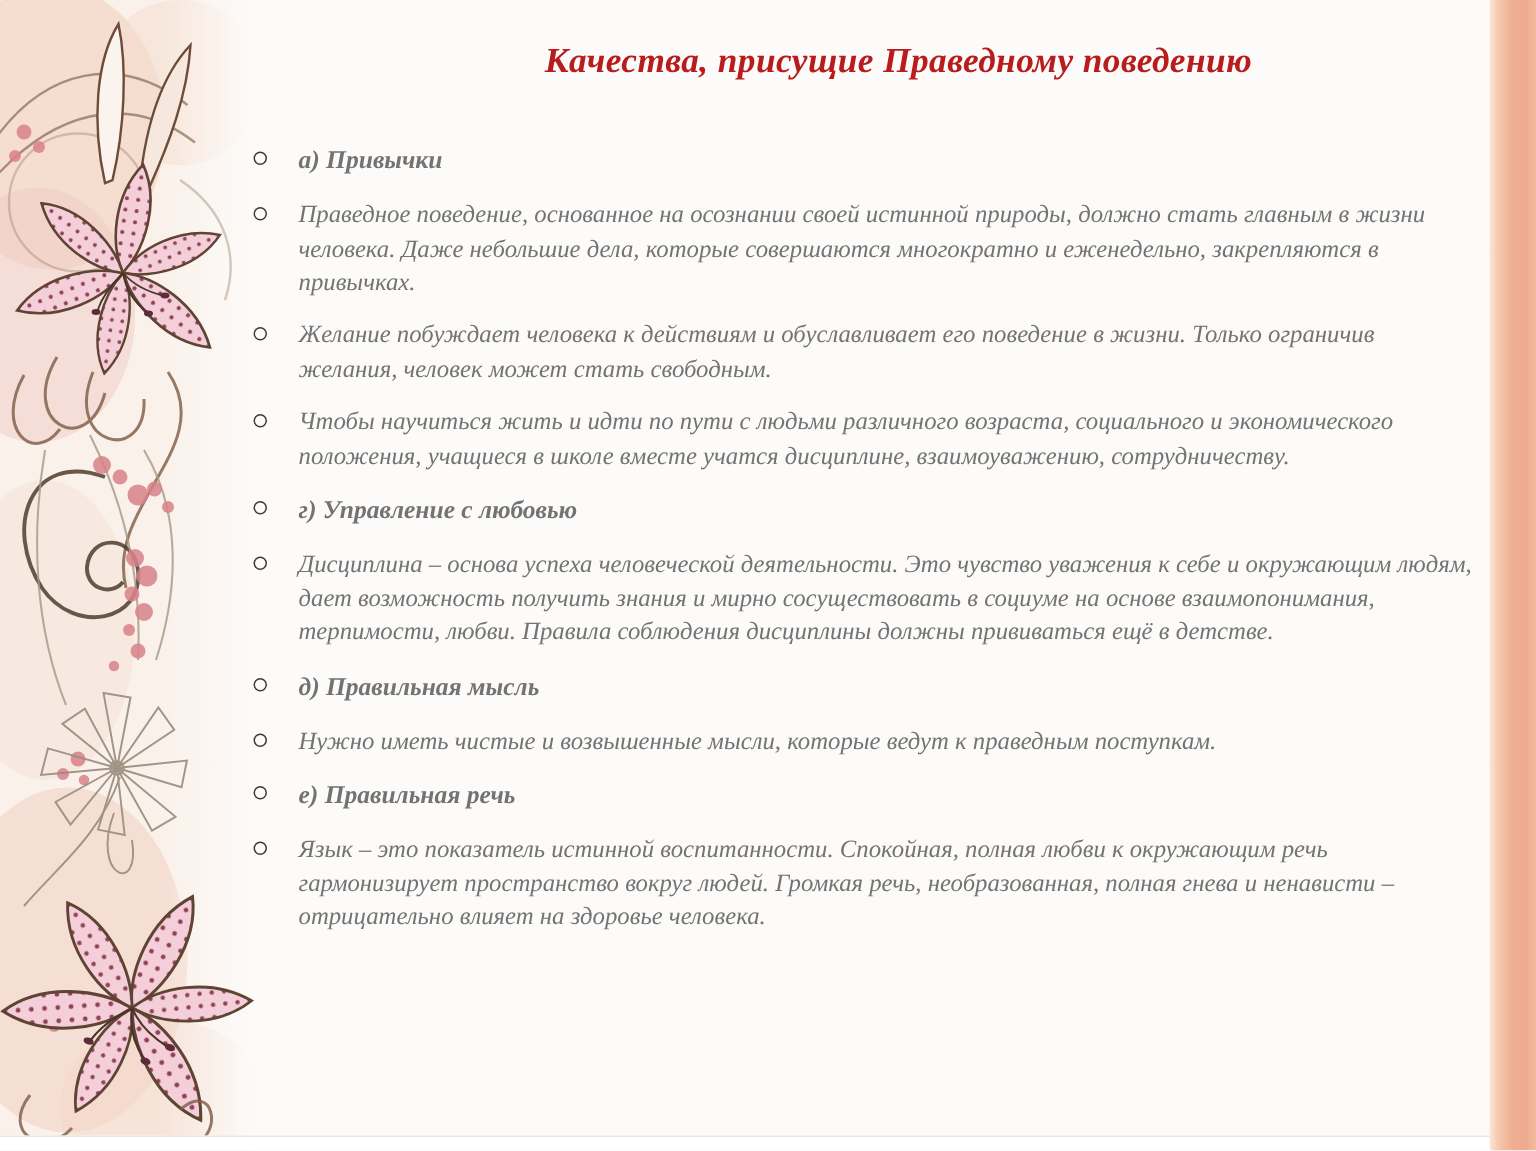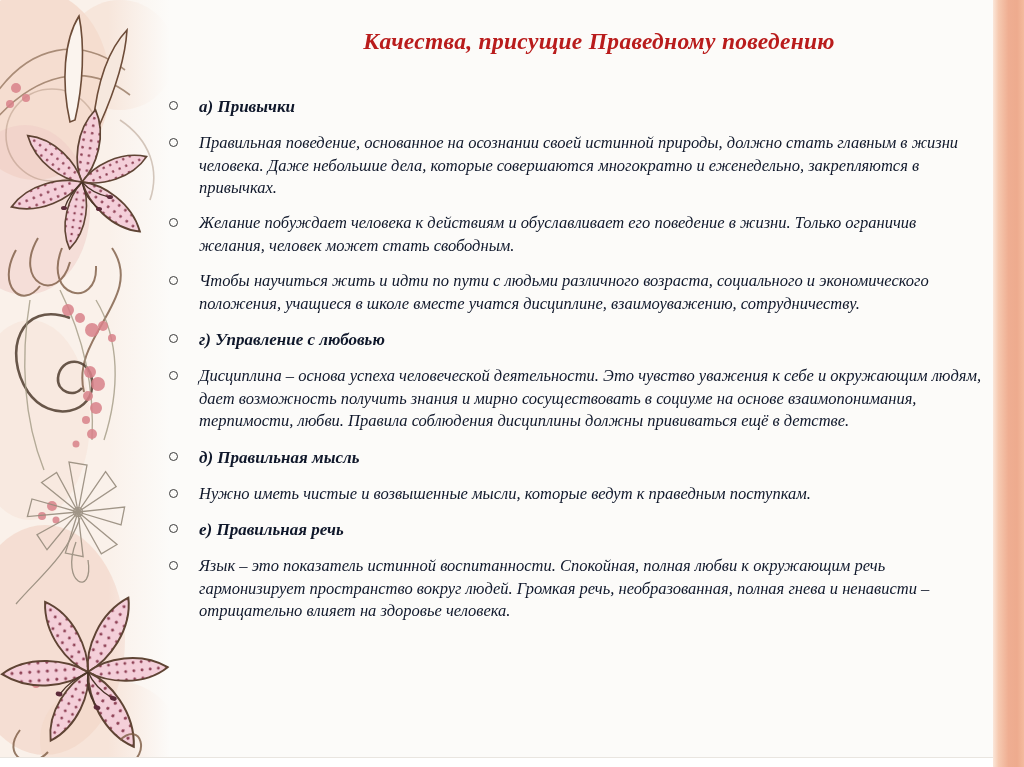--- a/index.html
+++ b/index.html
@@ -28,21 +28,21 @@
     font-style:italic;font-weight:bold;
     font-size:23.5px;letter-spacing:.3px;
     color:#b91c1c;
   }
   .list{margin-top:40px;padding:0;list-style:none;}
   .item{
     display:flex;align-items:flex-start;
     margin:0 0 13px 0;
     font-style:italic;
     font-size:16.5px;line-height:1.36;
-    color:#0f172a;
+    color:#737373;
   }
   .item.heading{font-weight:bold;font-size:17px;margin-bottom:14px;}
   .item .bullet{
     flex:0 0 auto;width:7px;height:7px;
     border:1.6px solid #3b3b3b;border-radius:50%;
     margin:6px 21px 0 7px;
     background:transparent;
   }
   .item .text{flex:1;}
 </style>
@@ -169,21 +169,21 @@
   <div class="content">
     <div class="title">Качества, присущие Праведному поведению</div>
 
     <ul class="list">
       <li class="item heading">
         <span class="bullet"></span>
         <span class="text">а) Привычки</span>
       </li>
       <li class="item body">
         <span class="bullet"></span>
-        <span class="text">Правильная поведение, основанное на осознании своей истинной природы, должно стать главным в жизни человека. Даже небольшие дела, которые совершаются многократно и еженедельно, закрепляются в привычках.</span>
+        <span class="text">Праведное поведение, основанное на осознании своей истинной природы, должно стать главным в жизни человека. Даже небольшие дела, которые совершаются многократно и еженедельно, закрепляются в привычках.</span>
       </li>
       <li class="item body">
         <span class="bullet"></span>
         <span class="text">Желание побуждает человека к действиям и обуславливает его поведение в жизни. Только ограничив желания, человек может стать свободным.</span>
       </li>
       <li class="item body">
         <span class="bullet"></span>
         <span class="text">Чтобы научиться жить и идти по пути с людьми различного возраста, социального и экономического положения, учащиеся в школе вместе учатся дисциплине, взаимоуважению, сотрудничеству.</span>
       </li>
       <li class="item heading">

